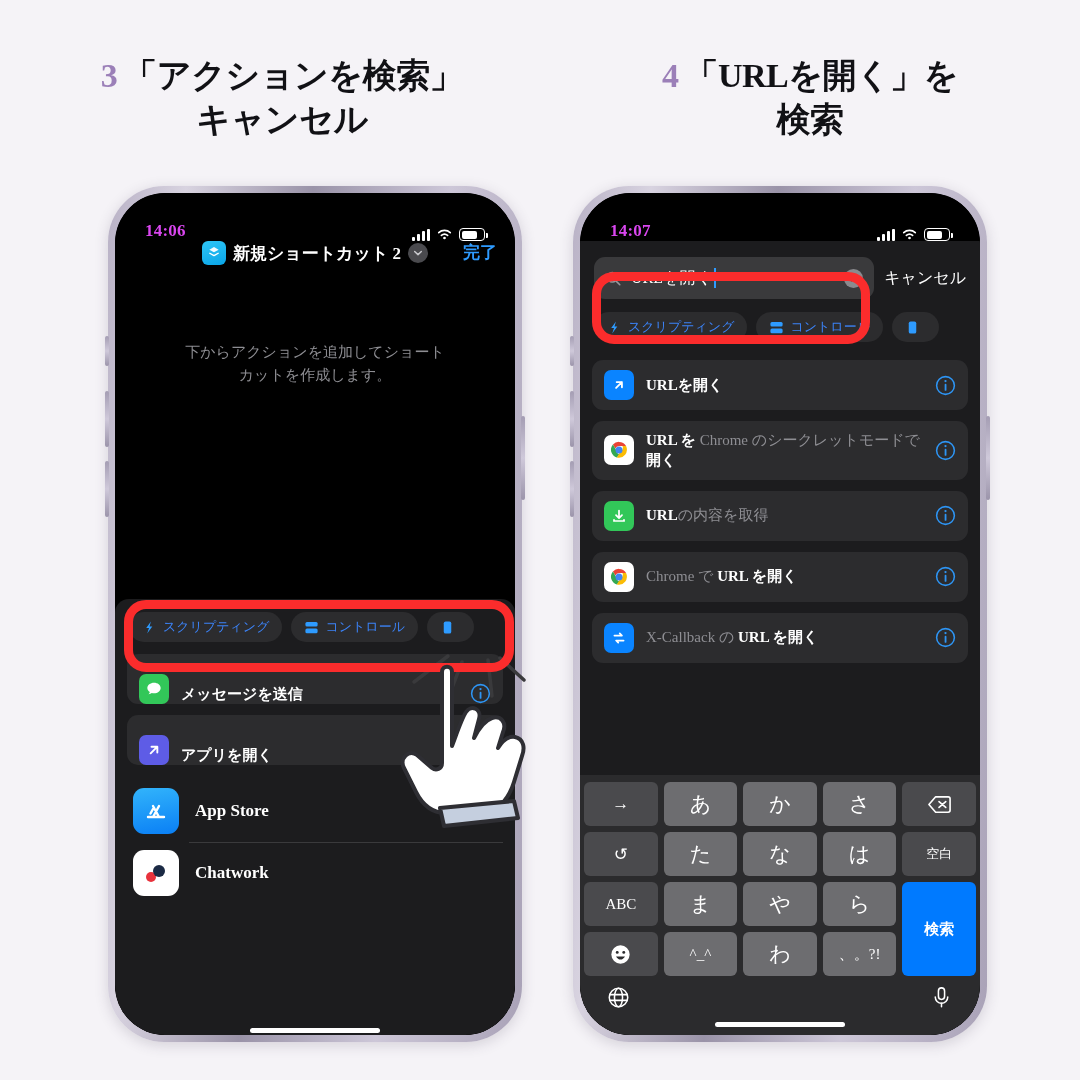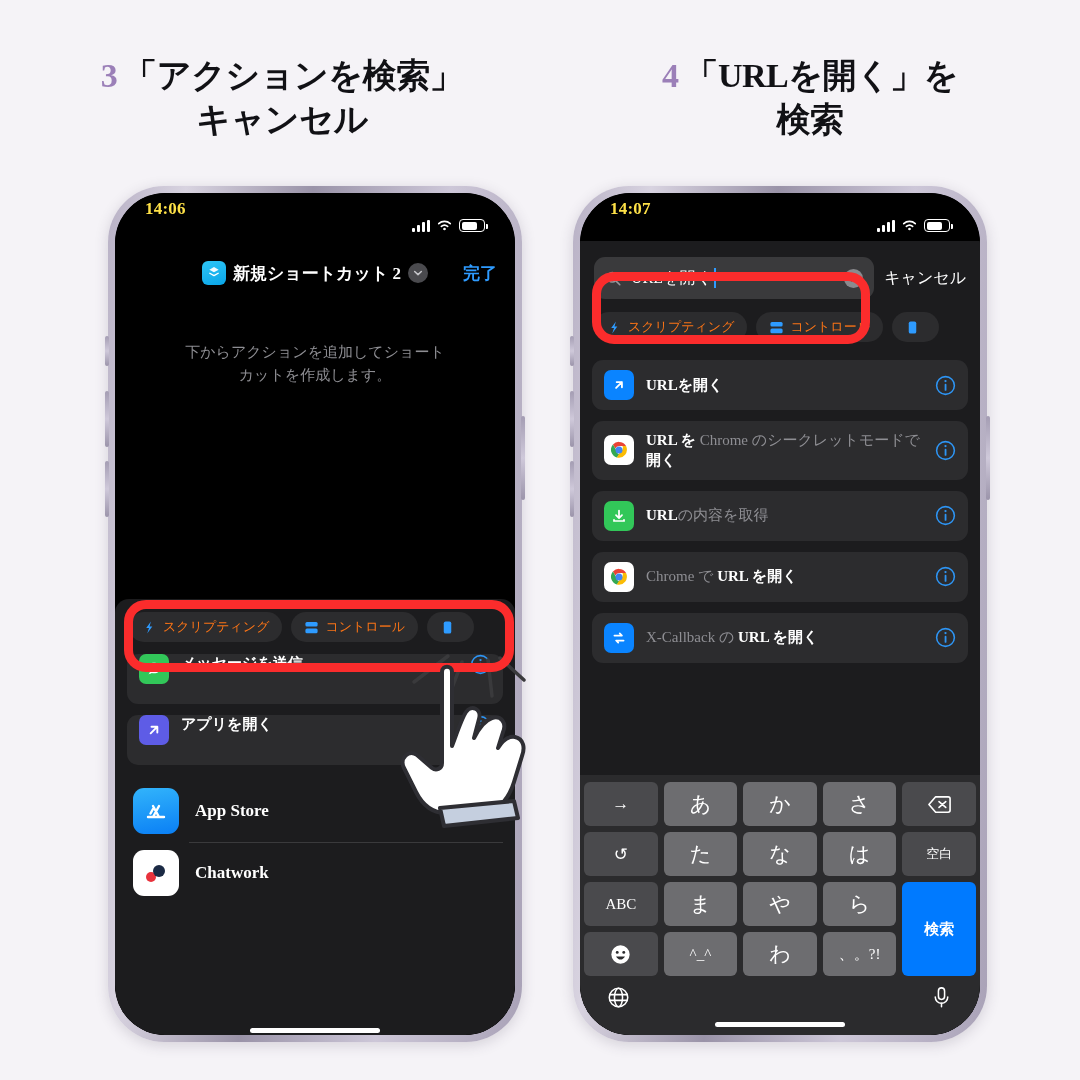--- a/index.html
+++ b/index.html
@@ -59,24 +59,23 @@
     position: absolute;
     background: linear-gradient(180deg,#a49db3,#cfc9da,#9b94aa);
     border-radius: 2px;
   }
   .btn-left { left: -3px; width: 4px; }
   .btn-right{ right: -3px; width: 4px; }
 
   
   .statusbar {
     position: relative; height: 48px;
-    display: flex; align-items: flex-start;
+    display: flex; align-items: flex-end;
     padding: 6px 30px 0 30px;
-    color: #fde047;
-    flex-direction: column;
+    color: #d946ef;
   }
   .sb-time { font-size: 17px; font-weight: bold; letter-spacing: 0.2px; }
   .dyn-island {
     position: absolute; left: 50%; top: 9px;
     transform: translateX(-50%);
     width: 126px; height: 32px;
     background: #000; border-radius: 17px;
   }
   .sb-right { margin-left: auto; display: flex; align-items: center; gap: 6px; }
   .bars { display: flex; align-items: flex-end; gap: 2px; height: 12px; }
@@ -88,21 +87,21 @@
     border-radius: 4px; position: relative; padding: 1.5px;
   }
   .batt::after {
     content:""; position:absolute; right:-4px; top:4px;
     width:2px; height:5px; background:#fff; border-radius:0 1px 1px 0;
   }
   .batt b { display:block; height:100%; width:72%; background:#fff; border-radius:2px; }
 
   
   .navbar {
-    display: flex; align-items: flex-end; justify-content: center;
+    display: flex; align-items: flex-start; justify-content: center;
     height: 44px; position: relative; padding: 0 18px;
   }
   .nav-title-group { display: flex; align-items: center; gap: 7px; }
   .sc-icon {
     width: 24px; height: 24px; border-radius: 6px;
     background: linear-gradient(160deg,#2fc6f6,#09a5e8);
     display:flex; align-items:center; justify-content:center;
   }
   .sc-icon svg { width: 16px; height: 16px; }
   .nav-title { color:#fff; font-size:17px; font-weight:bold; white-space:nowrap; }
@@ -133,27 +132,27 @@
     height: 42px; background:#3a3a3c; border-radius: 11px;
     display:flex; align-items:center; justify-content:center; gap:8px;
   }
   .search-pill .ph { color:#9a9a9e; font-size:16px; }
   .srch-ico { width:17px; height:17px; opacity:.72; }
 
   .chips { display:flex; gap:9px; padding: 13px 14px 10px 14px; overflow:hidden; }
   .chip {
     background:#2c2c2e; border-radius:16px; height:30px;
     display:flex; align-items:center; gap:6px; padding: 0 13px;
-    color:#f97316; font-size:13px; white-space:nowrap; flex:0 0 auto;
+    color:#3b82f6; font-size:13px; white-space:nowrap; flex:0 0 auto;
   }
   .chip .ci { width:15px; height:15px; flex:0 0 auto; }
 
   .action-list { padding: 2px 12px 0 12px; }
   .action-row {
-    display:flex; align-items:flex-start; gap:12px;
+    display:flex; align-items:flex-end; gap:12px;
     background:#2c2c2e; border-radius:11px;
     height: 50px; padding: 0 12px; margin-bottom: 11px;
   }
   .app-icon {
     width:30px; height:30px; border-radius:7px; flex:0 0 auto;
     display:flex; align-items:center; justify-content:center;
   }
   .app-icon svg { width:20px; height:20px; }
   .action-label { color:#fff; font-size:15px; font-weight:bold; flex:1; }
   .info-ico { width:21px; height:21px; flex:0 0 auto; opacity:.95; }

